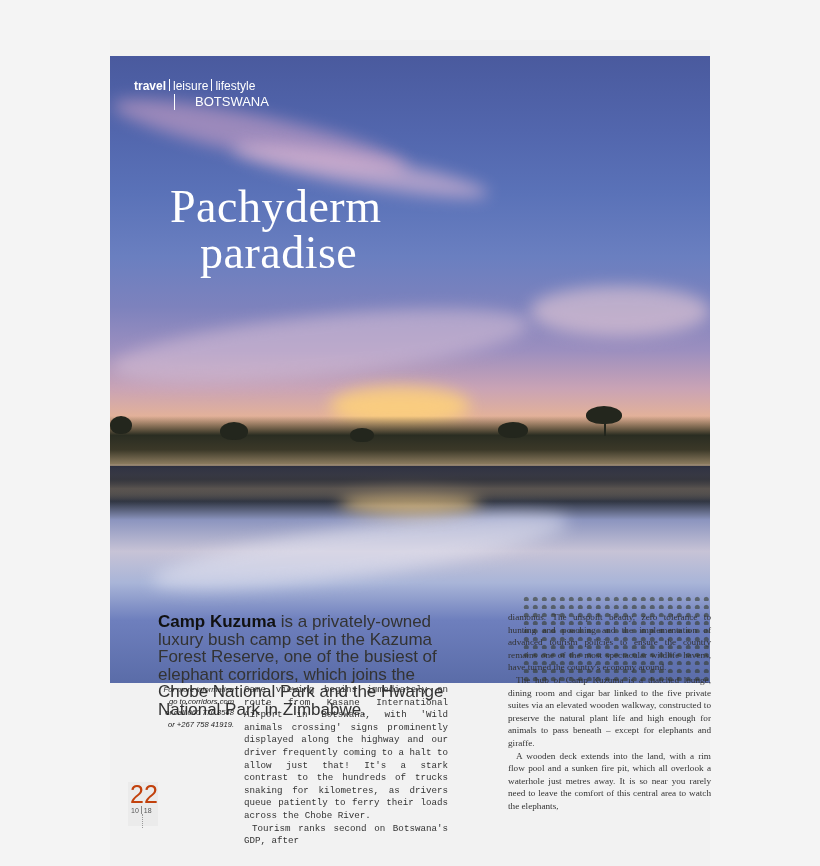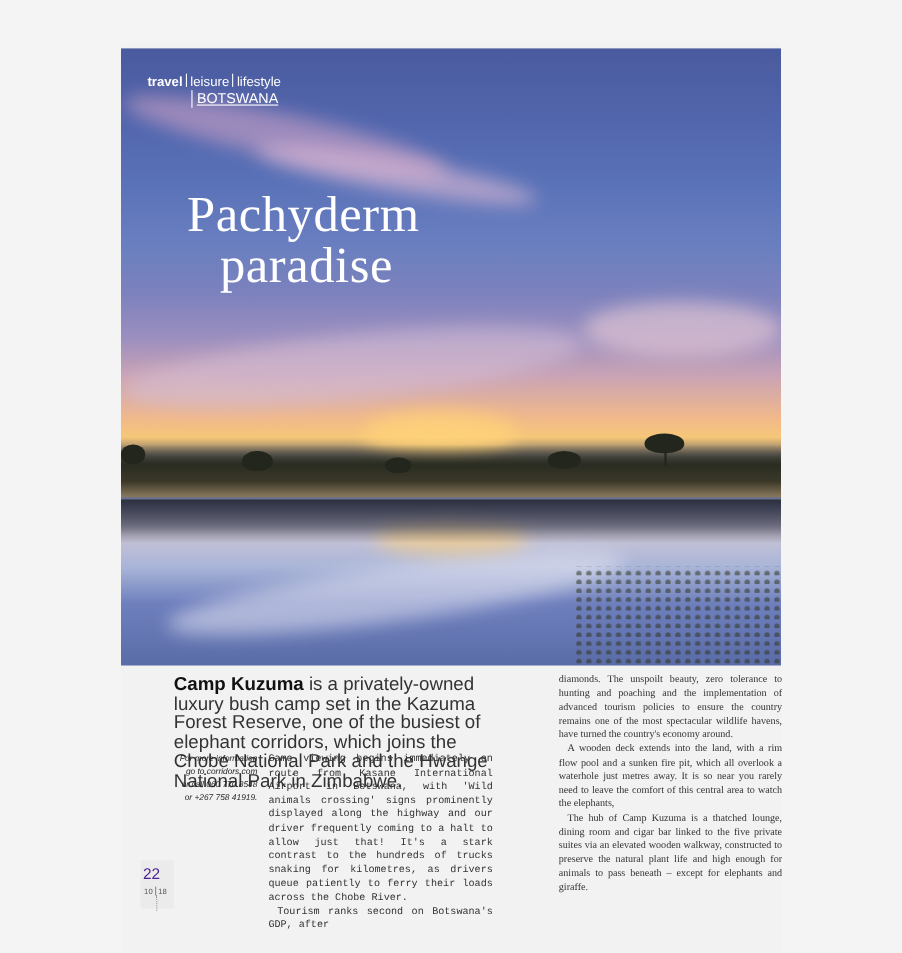--- a/index.html
+++ b/index.html
@@ -5,21 +5,21 @@
   html, body { margin: 0; padding: 0; }
   body {
     width: 820px; height: 866px; background: #f4f4f4; position: relative; overflow: hidden;
     font-family: "Liberation Sans", sans-serif;
   }
   .page {
     position: absolute; left: 110px; top: 40px; width: 600px; height: 826px;
     background: #f2f2f2;
   }
   .hero {
-    position: absolute; left: 0; top: 4px; width: 600px; height: 561px; overflow: hidden;
+    position: absolute; left: 0; top: 16px; width: 600px; height: 627px; overflow: hidden;
     background:
       linear-gradient(180deg,
         #4a5a9e 0%, #5266ad 12%, #5a72b8 22%, #6a7fc0 32%,
         #7d82bd 40%, #9c8fbf 47%, #c9a3b5 53%, #f1b98a 60%,
         #f6c778 63%, #6f6a6a 66%, #3d3b30 67.5%, #8d7d61 69%,
         #2f3542 71%, #8c95bf 74%, #c7c3d6 79%, #a9b5d8 84%,
         #6e7fbd 90%, #5a6ca8 100%);
   }
   .hero .sky-cloud {
     position: absolute; border-radius: 50%; filter: blur(8px); opacity: .55;
@@ -40,21 +40,21 @@
     position: absolute; right: 0; bottom: 0; width: 190px; height: 90px;
     background: radial-gradient(circle at 70% 80%, rgba(50,55,35,.8) 0 2px, transparent 3px) 0 0/9px 8px;
     opacity: .7;
   }
   .section-tag {
     position: absolute; left: 24px; top: 22px; color: #fff; font-size: 12px; line-height: 16px;
   }
   .section-tag .t-travel { font-weight: bold; }
   .section-tag .sep { display: inline-block; width: 1px; height: 12px; background: #fff; margin: 0 3px; vertical-align: -1px; }
   .section-tag .t-light { font-weight: normal; }
-  .section-tag .line2 { position: absolute; left: 40px; top: 16px; white-space: nowrap; font-size: 13px; padding-left: 4px; border-left: 1px solid #fff; text-decoration: underline; }
+  .section-tag .line2 { position: absolute; left: 40px; top: 16px; white-space: nowrap; font-size: 13px; padding-left: 20px; border-left: 1px solid #fff; }
   .section-tag .line1 { white-space: nowrap; }
   .headline {
     position: absolute; left: 48px; top: 116px; color: #fff;
     font-family: "Liberation Serif", serif; font-size: 46px; line-height: 46px; font-weight: normal;
     margin: 12px; letter-spacing: .5px;
   }
   .headline .l2 { display: block; padding-left: 30px; }
   .standfirst {
     position: absolute; left: 96px; top: 211px; color: #eef0ff; font-size: 13.5px; line-height: 18px;
     width: 300px; letter-spacing: -.2px;
@@ -73,21 +73,21 @@
   }
   .col2 {
     position: absolute; left: 351px; top: 571px; width: 203px; text-align: justify;
     font-family: "Liberation Serif", serif; font-size: 9.2px; line-height: 12.6px; color: #333; margin-left: 47px;
   }
   .col1 p, .col2 p { margin: 0; }
   .col1 p.ind, .col2 p.ind { text-indent: 8px; }
   .folio {
     position: absolute; left: 18px; top: 742px; width: 30px; height: 44px; background: #ebebeb;
   }
-  .folio .num { position: absolute; left: 2px; top: 0; font-size: 14px; line-height: 24px; color: #4c1d95; }
+  .folio .num { position: absolute; left: 2px; top: 0; font-size: 25px; line-height: 24px; color: #c2410c; }
   .folio .date { position: absolute; left: 3px; top: 24px; font-size: 7px; color: #555; white-space: nowrap; }
   .folio .date .dsep { display: inline-block; width: 1px; height: 8px; background: #888; margin: 0 2px; vertical-align: -1px; }
   .folio .rule { position: absolute; left: 14px; top: 32px; width: 1px; height: 14px; border-left: 1px dotted #999; }
 </style>
 </head>
 <body>
 
 <div class="page">
 
   <div class="hero">
@@ -134,22 +134,22 @@
     <div>or +267 758 41919.</div>
   </div>
 
   <div class="col1">
     <p>Game viewing begins immediately en route from Kasane International Airport in Botswana, with 'Wild animals crossing' signs prominently displayed along the highway and our driver frequently coming to a halt to allow just that! It's a stark contrast to the hundreds of trucks snaking for kilometres, as drivers queue patiently to ferry their loads across the Chobe River.</p>
     <p class="ind">Tourism ranks second on Botswana's GDP, after</p>
   </div>
 
   <div class="col2">
     <p>diamonds. The unspoilt beauty, zero tolerance to hunting and poaching and the implementation of advanced tourism policies to ensure the country remains one of the most spectacular wildlife havens, have turned the country's economy around.</p>
+    <p class="ind">The hub of Camp Kuzuma is a thatched lounge, dining room and cigar bar linked to the five private suites via an elevated wooden walkway, constructed to preserve the natural plant life and high enough for animals to pass beneath – except for elephants and giraffe.</p>
     <p class="ind">A wooden deck extends into the land, with a rim flow pool and a sunken fire pit, which all overlook a waterhole just metres away. It is so near you rarely need to leave the comfort of this central area to watch the elephants,</p>
-    <p class="ind">The hub of Camp Kuzuma is a thatched lounge, dining room and cigar bar linked to the five private suites via an elevated wooden walkway, constructed to preserve the natural plant life and high enough for animals to pass beneath – except for elephants and giraffe.</p>
   </div>
 
   <div class="folio">
     <div class="num">22</div>
     <div class="date">
       <span>10</span><span class="dsep"></span><span>18</span>
     </div>
     <div class="rule"></div>
   </div>
 

